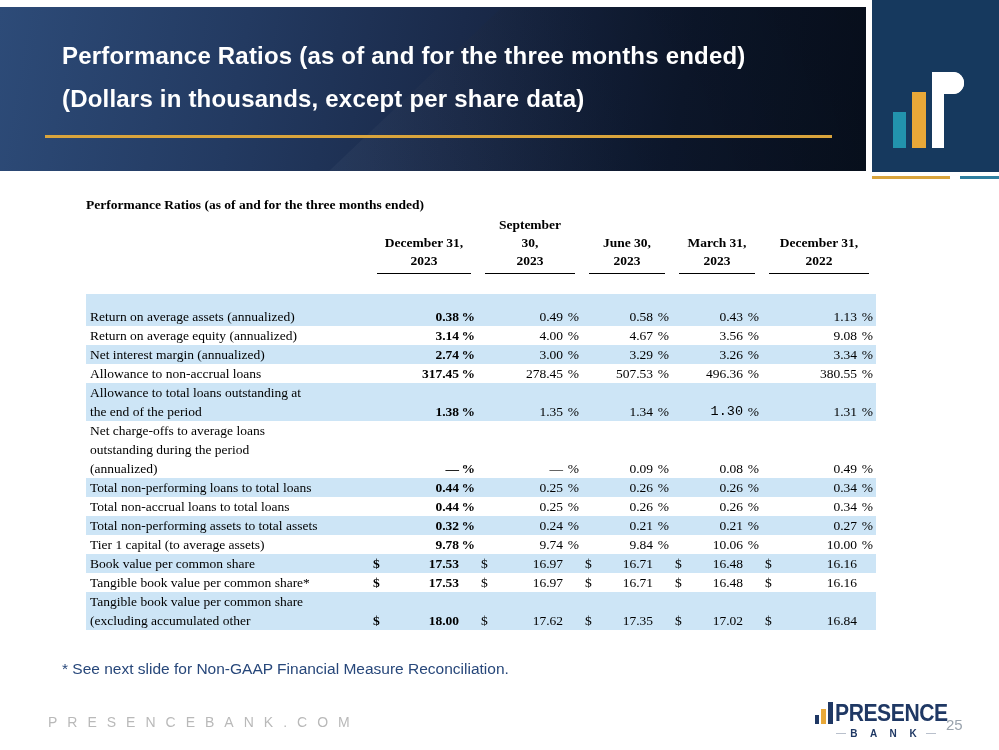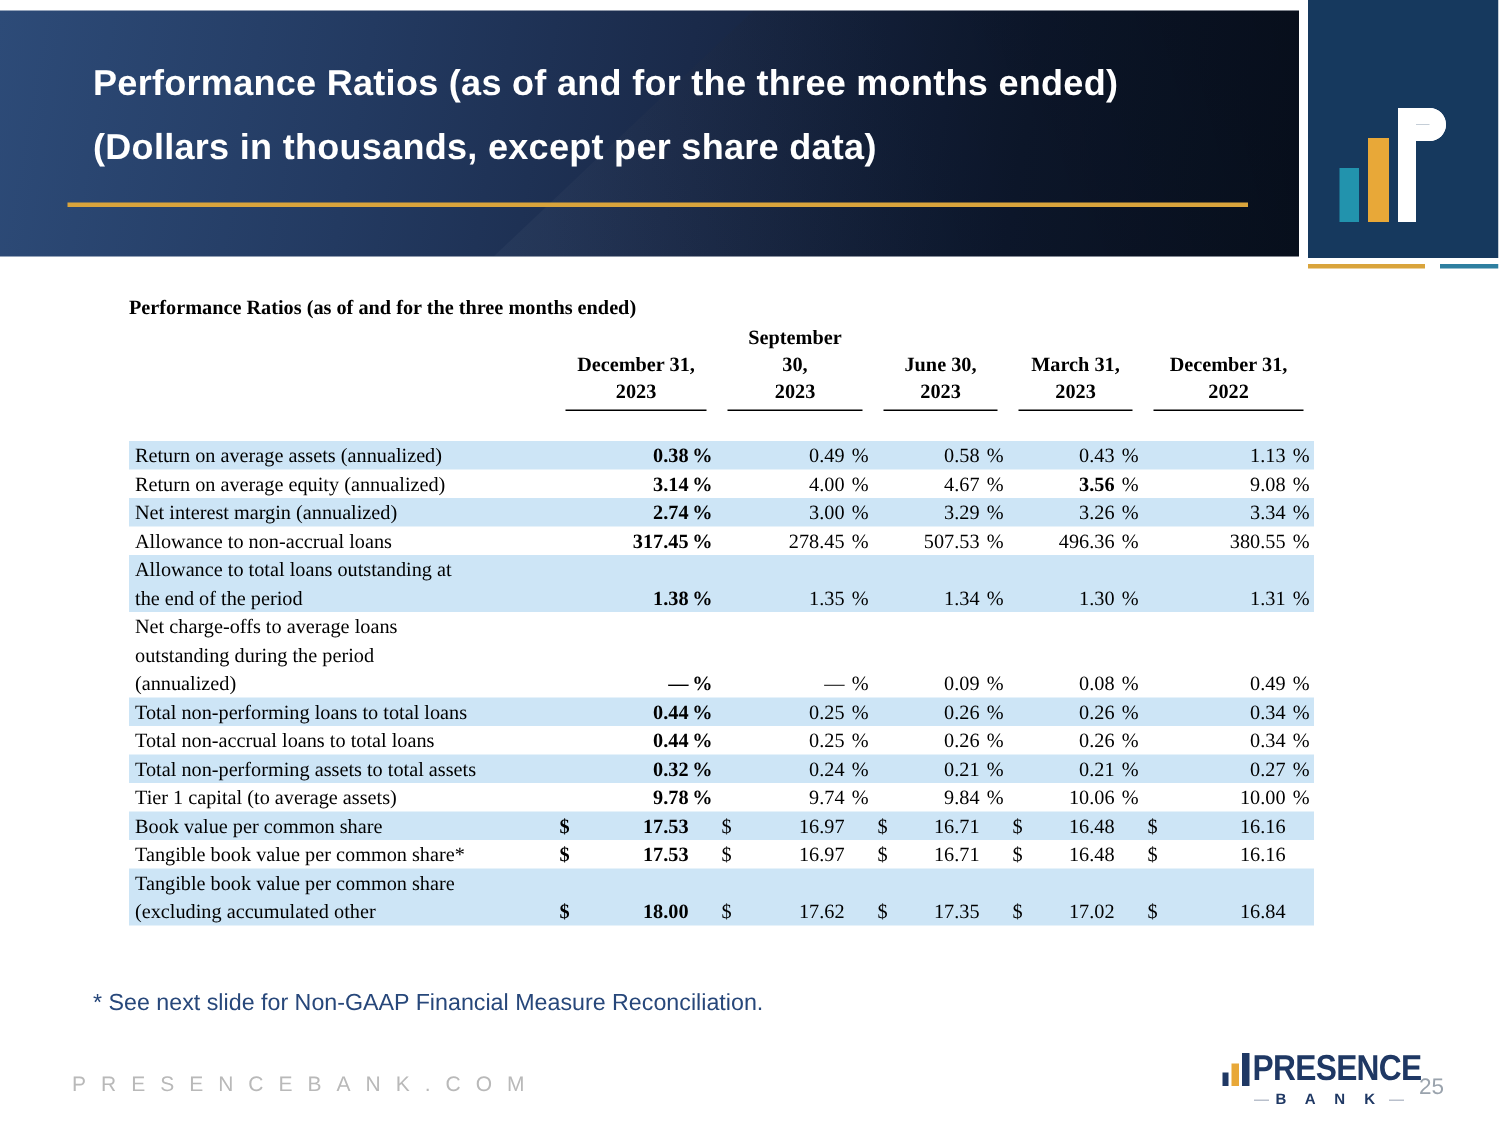--- a/index.html
+++ b/index.html
@@ -158,21 +158,21 @@
           <div class="hline">2022</div>
           <div class="underline"></div>
         </div>
       </div>
       <div class="tr shaded">
         <div class="td label">
           <div>Return on average assets (annualized)</div>
         </div>
         <div class="td cell b">
           <div class="cur" style="display: block;"></div>
-          <div class="num" style="display: block;">0.38</div>
+          <div class="num" style="display: block; margin-top: 13px;">0.38</div>
           <div class="pct" style="display: block;">%</div>
         </div>
         <div class="td cell">
           <div class="cur" style="display: block;"></div>
           <div class="num" style="display: block;">0.49</div>
           <div class="pct" style="display: block;">%</div>
         </div>
         <div class="td cell">
           <div class="cur" style="display: block;"></div>
           <div class="num" style="display: block;">0.58</div>
@@ -203,21 +203,21 @@
           <div class="num" style="display: block;">4.00</div>
           <div class="pct" style="display: block;">%</div>
         </div>
         <div class="td cell">
           <div class="cur" style="display: block;"></div>
           <div class="num" style="display: block;">4.67</div>
           <div class="pct" style="display: block;">%</div>
         </div>
         <div class="td cell">
           <div class="cur" style="display: block;"></div>
-          <div class="num" style="display: block; font-weight: bold;">3.56</div>
+          <div class="num" style="display: block;">3.56</div>
           <div class="pct" style="display: block;">%</div>
         </div>
         <div class="td cell">
           <div class="cur" style="display: block;"></div>
           <div class="num" style="display: block;">9.08</div>
           <div class="pct" style="display: block;">%</div>
         </div>
       </div>
       <div class="tr shaded">
         <div class="td label">
@@ -294,21 +294,21 @@
           <div class="num" style="display: block;">1.35</div>
           <div class="pct" style="display: block;">%</div>
         </div>
         <div class="td cell">
           <div class="cur" style="display: block;"></div>
           <div class="num" style="display: block;">1.34</div>
           <div class="pct" style="display: block;">%</div>
         </div>
         <div class="td cell">
           <div class="cur" style="display: block;"></div>
-          <div class="num" style="display: block;">1.30</div>
+          <div class="num" style="display: block; font-family: Liberation Mono, monospace;">1.30</div>
           <div class="pct" style="display: block;">%</div>
         </div>
         <div class="td cell">
           <div class="cur" style="display: block;"></div>
           <div class="num" style="display: block;">1.31</div>
           <div class="pct" style="display: block;">%</div>
         </div>
       </div>
       <div class="tr">
         <div class="td label">

